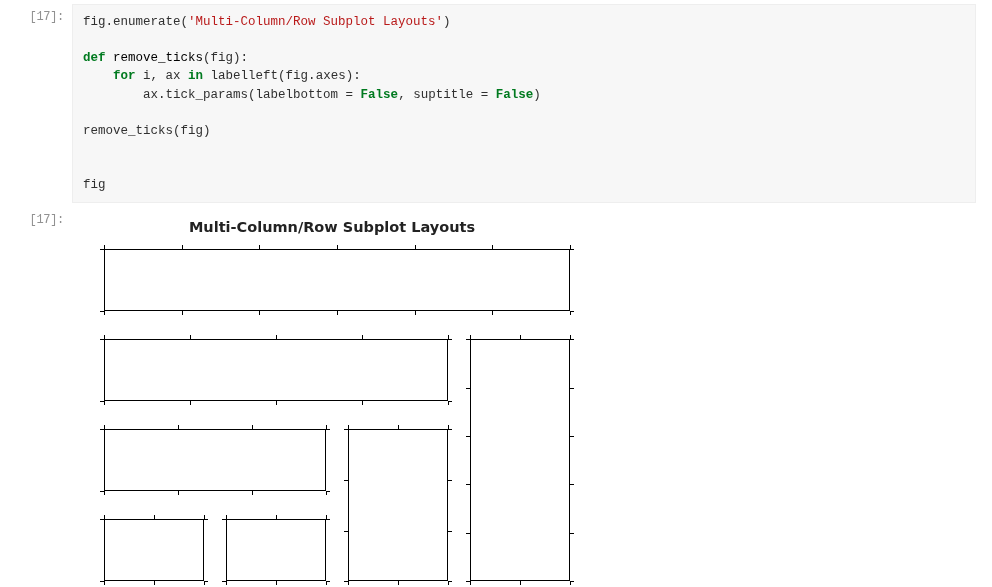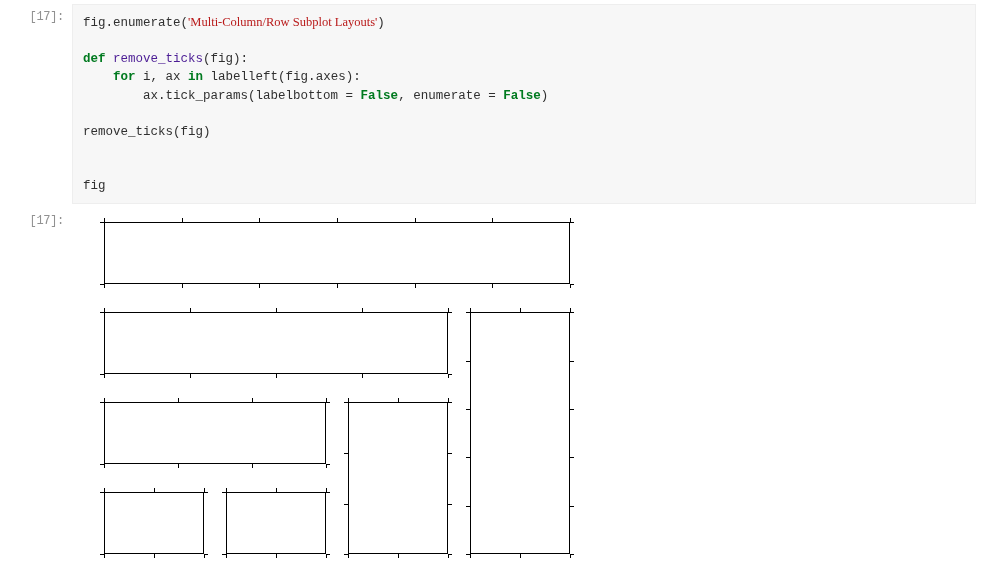--- a/index.html
+++ b/index.html
@@ -39,22 +39,22 @@
       line-height: 1.45;
       white-space: pre;
       overflow-x: auto;
     }
     .output-area {
       flex: 1;
       padding: 8px 0 0 10px;
     }
     .k  { color: #007a1f; font-weight: bold; }
     .kc { color: #007a1f; font-weight: bold; }
-    .nf { color: #4c1d95; }
-    .s  { color: #b91a1a; font-family: Liberation Serif, serif; }
+    .nf { color: #000000; }
+    .s  { color: #b91a1a; }
     .p  { color: #303030; }
     .n  { color: #303030; }
     .suptitle {
       font-family: "DejaVu Sans", Arial, sans-serif;
       font-size: 14.5px;
       font-weight: bold;
       color: #222;
       text-align: center;
       width: 500px;
       padding: 4px 0 8px 0;
@@ -90,31 +90,32 @@
   </style>
 </head>
 <body>
 
 <div class="cell">
   <div class="prompt">[17]:</div>
   <div class="input-area" id="code-area"><span class="n">fig</span><span class="p">.</span><span class="n">enumerate</span><span class="p">(</span><span class="s">'Multi-Column/Row Subplot Layouts'</span><span class="p">)</span><span>
 
 </span><span class="k">def</span><span> </span><span class="nf">remove_ticks</span><span class="p">(fig):</span><span>
     </span><span class="k">for</span><span class="n"> i, ax </span><span class="k">in</span><span> </span><span class="n">labelleft</span><span class="p">(fig</span><span class="p">.</span><span class="n">axes</span><span class="p">):</span><span class="n">
-        ax</span><span class="p">.</span><span class="n">tick_params</span><span class="p">(labelbottom </span><span class="p">=</span><span> </span><span class="kc">False</span><span class="p">, enumerate </span><span class="p">=</span><span> </span><span class="kc">False</span><span class="p">)</span><span class="n">
+        ax</span><span class="p">.</span><span class="n">tick_params</span><span class="p">(labelbottom </span><span class="p">=</span><span> </span><span class="kc">False</span><span class="p">, suptitle </span><span class="p">=</span><span> </span><span class="kc">False</span><span class="p">)</span><span class="n">
 
 remove_ticks(fig)
 
 
 fig</span></div>
 </div>
 
 <div class="cell">
   <div class="prompt">[17]:</div>
   <div class="output-area">
+    <div class="suptitle">Multi-Column/Row Subplot Layouts</div>
     <div class="fig-wrap" id="fig-wrap">
         <div class="subplot" style="left: 22px; top: 6px; width: 466px; height: 62px;">
           <div class="frame"></div>
           <div class="tick bottom" style="left: 0px;"></div>
           <div class="tick top" style="left: 0px;"></div>
           <div class="tick bottom" style="left: 77.6667px;"></div>
           <div class="tick top" style="left: 77.6667px;"></div>
           <div class="tick bottom" style="left: 155.333px;"></div>
           <div class="tick top" style="left: 155.333px;"></div>
           <div class="tick bottom" style="left: 233px;"></div>

